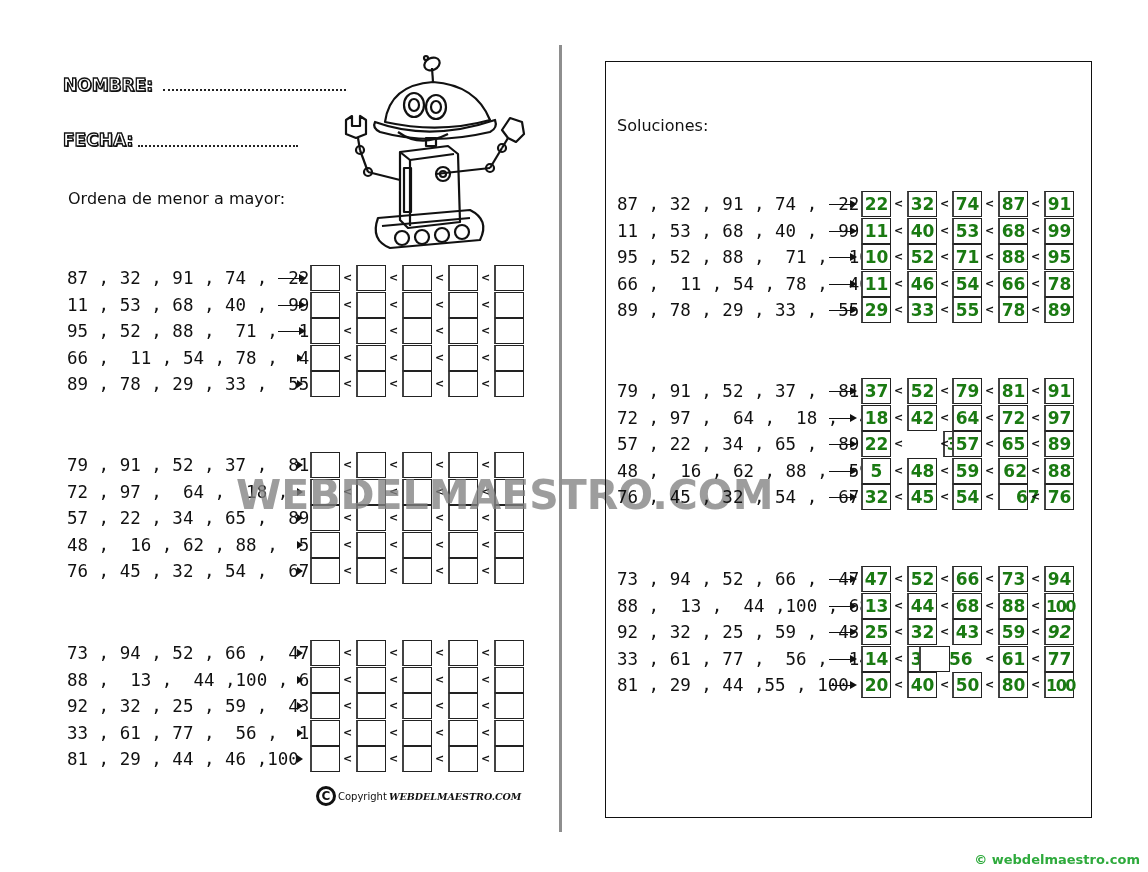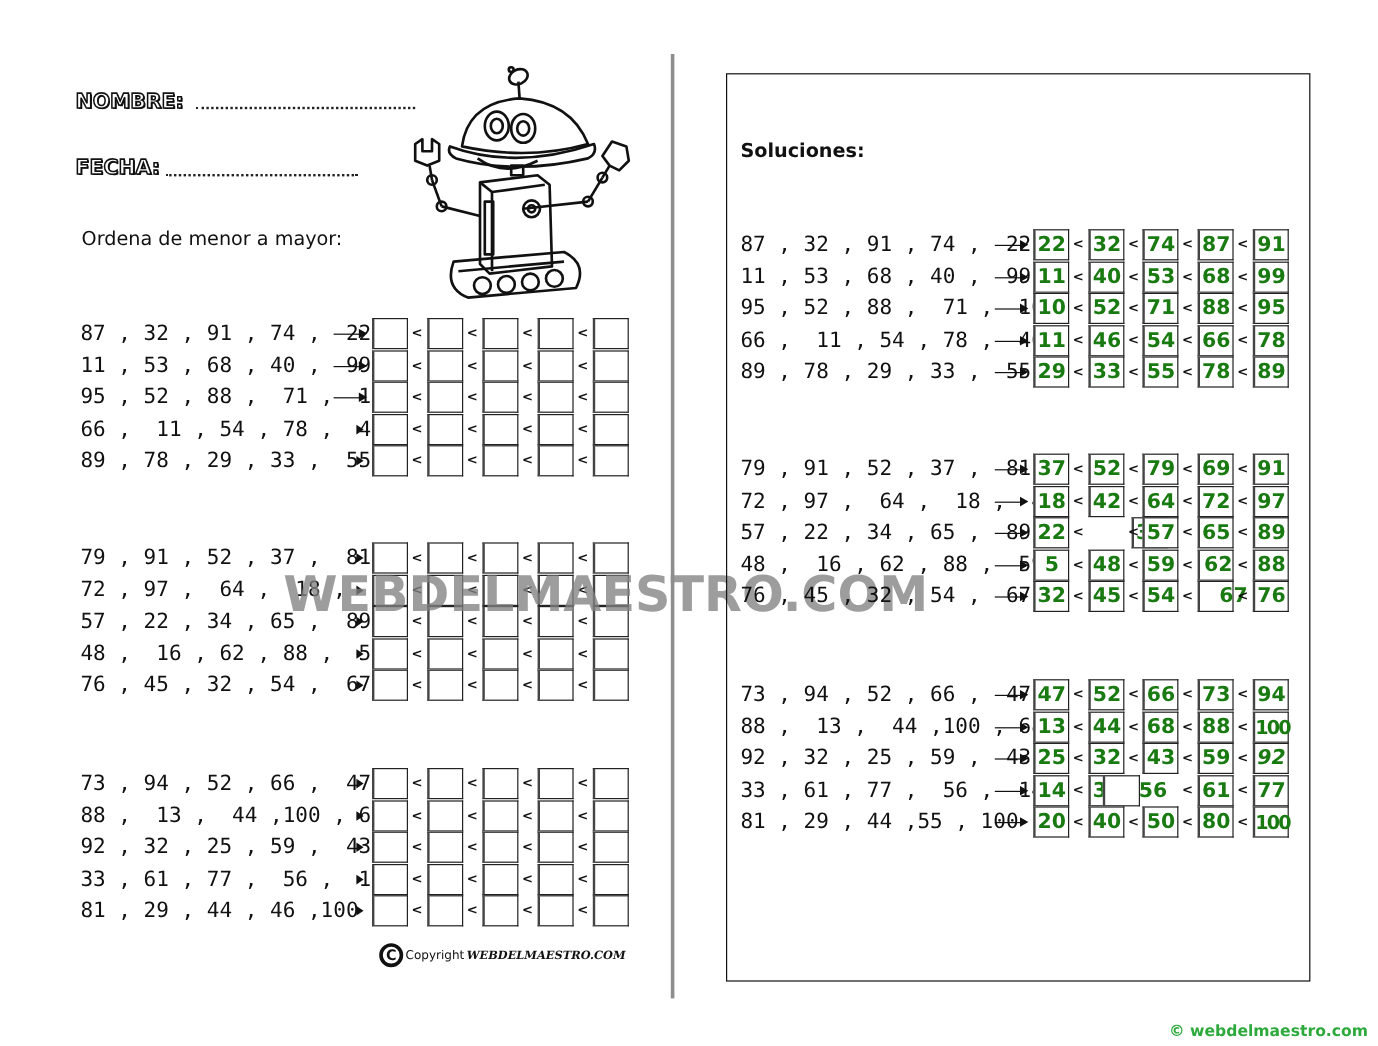--- a/index.html
+++ b/index.html
@@ -336,21 +336,21 @@
 
 <div class="copyright-left">
   <div class="copy-circle">C</div>
   <span class="copy-text">Copyright</span>
   <span class="copy-site">WEBDELMAESTRO.COM</span>
 </div>
 
 <div class="divider"></div>
 
 <div class="sol-panel"></div>
-<div class="instruction" style="left:617px; top:116px;font-weight:bold;">Soluciones:</div>
+<div class="instruction" style="left:617px; top:116px;">Soluciones:</div>
 <div id="right-sections">
     <div class="numline" style="left: 617px; top: 191px;">87 , 32 , 91 , 74 ,  22</div>
     <div class="abs arrow-long" style="left: 829px; top: 204px;"></div>
     <div class="box" style="left: 861px; top: 191px;">22</div>
     <div class="lt" style="left: 894px; top: 191px;">&lt;</div>
     <div class="box" style="left: 907px; top: 191px;">32</div>
     <div class="lt" style="left: 940px; top: 191px;">&lt;</div>
     <div class="box" style="left: 952px; top: 191px;">74</div>
     <div class="lt" style="left: 985px; top: 191px;">&lt;</div>
     <div class="box" style="left: 998px; top: 191px;">87</div>
@@ -401,21 +401,21 @@
     <div class="lt" style="left: 1031px; top: 297.4px;">&lt;</div>
     <div class="box" style="left: 1044px; top: 297.4px;">89</div>
     <div class="numline" style="left: 617px; top: 378px;">79 , 91 , 52 , 37 ,  81</div>
     <div class="abs arrow-long" style="left: 829px; top: 391px;"></div>
     <div class="box" style="left: 861px; top: 378px;">37</div>
     <div class="lt" style="left: 894px; top: 378px;">&lt;</div>
     <div class="box" style="left: 907px; top: 378px;">52</div>
     <div class="lt" style="left: 940px; top: 378px;">&lt;</div>
     <div class="box" style="left: 952px; top: 378px;">79</div>
     <div class="lt" style="left: 985px; top: 378px;">&lt;</div>
-    <div class="box" style="left: 998px; top: 378px;">69</div>
+    <div class="box" style="left: 998px; top: 378px;">81</div>
     <div class="lt" style="left: 1031px; top: 378px;">&lt;</div>
     <div class="box" style="left: 1044px; top: 378px;">91</div>
     <div class="numline" style="left: 617px; top: 404.6px;">72 , 97 ,  64 ,  18 ,  42</div>
     <div class="abs arrow-long" style="left: 829px; top: 417.6px;"></div>
     <div class="box" style="left: 861px; top: 404.6px;">18</div>
     <div class="lt" style="left: 894px; top: 404.6px;">&lt;</div>
     <div class="box" style="left: 907px; top: 404.6px;">42</div>
     <div class="lt" style="left: 940px; top: 404.6px;">&lt;</div>
     <div class="box" style="left: 952px; top: 404.6px;">64</div>
     <div class="lt" style="left: 985px; top: 404.6px;">&lt;</div>

